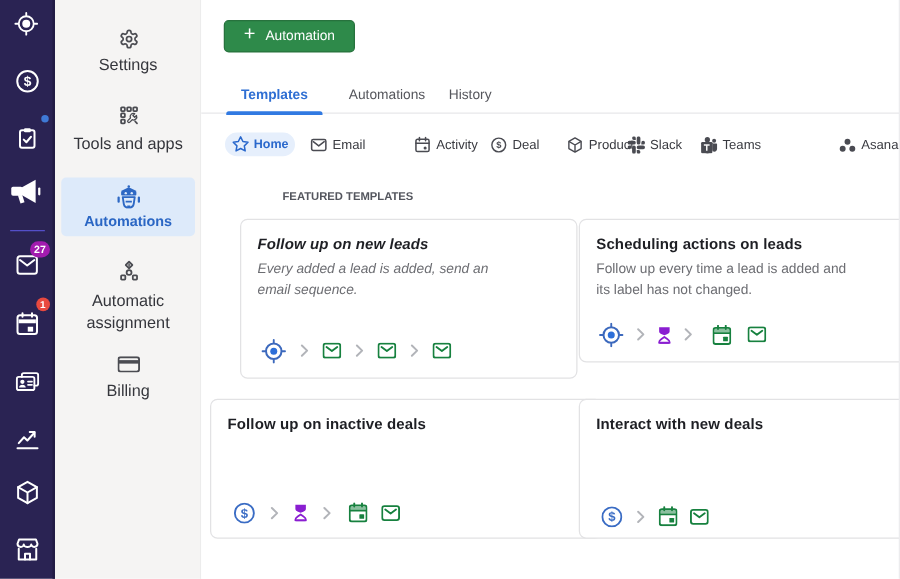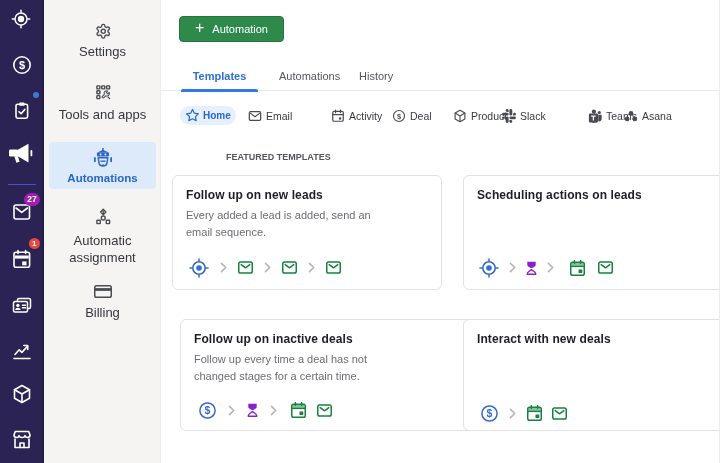--- a/index.html
+++ b/index.html
@@ -173,30 +173,30 @@
     </svg>Deal</div>
   <div class="chip" style="left:453px">
     <svg width="14" height="14" viewBox="0 0 16 16" fill="none" stroke="#4a4b52" stroke-width="1.3" stroke-linejoin="round">
       <path d="M8 1.5l5.6 3.2v6.6L8 14.5l-5.6-3.2V4.7z"></path>
       <path d="M2.4 4.7L8 8l5.6-3.3M8 8v6.5"></path>
     </svg>Product</div>
   <div class="chip" style="left:502px">
     <svg width="14" height="14" viewBox="0 0 24 24" fill="#4a4b52">
       <path d="M5.042 15.165a2.528 2.528 0 0 1-2.52 2.523A2.528 2.528 0 0 1 0 15.165a2.527 2.527 0 0 1 2.522-2.52h2.52v2.52zM6.313 15.165a2.527 2.527 0 0 1 2.521-2.52 2.527 2.527 0 0 1 2.521 2.52v6.313A2.528 2.528 0 0 1 8.834 24a2.528 2.528 0 0 1-2.521-2.522v-6.313zM8.834 5.042a2.528 2.528 0 0 1-2.521-2.52A2.528 2.528 0 0 1 8.834 0a2.528 2.528 0 0 1 2.521 2.522v2.52H8.834zM8.834 6.313a2.528 2.528 0 0 1 2.521 2.521 2.528 2.528 0 0 1-2.521 2.521H2.522A2.528 2.528 0 0 1 0 8.834a2.528 2.528 0 0 1 2.522-2.521h6.312zM18.956 8.834a2.528 2.528 0 0 1 2.522-2.521A2.528 2.528 0 0 1 24 8.834a2.528 2.528 0 0 1-2.522 2.521h-2.522V8.834zM17.688 8.834a2.528 2.528 0 0 1-2.523 2.521 2.527 2.527 0 0 1-2.52-2.521V2.522A2.527 2.527 0 0 1 15.165 0a2.528 2.528 0 0 1 2.523 2.522v6.312zM15.165 18.956a2.528 2.528 0 0 1 2.523 2.522A2.528 2.528 0 0 1 15.165 24a2.527 2.527 0 0 1-2.52-2.522v-2.522h2.52zM15.165 17.688a2.527 2.527 0 0 1-2.52-2.523 2.526 2.526 0 0 1 2.52-2.52h6.313A2.527 2.527 0 0 1 24 15.165a2.528 2.528 0 0 1-2.522 2.523h-6.313z"></path>
     </svg>Slack</div>
-  <div class="chip" style="left:588px">
+  <div class="chip" style="left:560px">
     <svg width="14" height="14" viewBox="0 0 14 14" fill="#4a4b52">
       <circle cx="11.3" cy="3.5" r="1.6"></circle>
       <path d="M10.4 5.7h2.5c.45 0 .8.35.8.8v3c0 1.7-.9 2.8-2.3 2.9-.5 0-.9-.15-1.2-.4z"></path>
       <circle cx="5.9" cy="2.7" r="2.1"></circle>
       <path d="M1.6 5.2h8.6v5c0 2-1.7 3.5-4.3 3.5S1.6 12.2 1.6 10.2z"></path>
       <rect x="0.9" y="4.6" width="9" height="9" rx="1"></rect>
       <path d="M3.1 7h4.6M5.4 7v4.6" stroke="#f7f7f7" stroke-width="1.25" fill="none"></path>
     </svg>Teams</div>
-  <div class="chip" style="left:624px">
+  <div class="chip" style="left:671px">
     <svg width="14" height="14" viewBox="0 0 16 16" fill="#4a4b52">
       <circle cx="8" cy="5" r="2.7"></circle>
       <circle cx="3.6" cy="11.4" r="2.7"></circle>
       <circle cx="12.4" cy="11.4" r="2.7"></circle>
     </svg>Asana</div>
 
 <div id="feat">FEATURED TEMPLATES</div>
 
 <svg width="0" height="0" style="position:absolute">
   <defs>
@@ -224,21 +224,21 @@
     <g id="i-deal">
       <circle cx="8.5" cy="8.5" r="7.6" fill="none" stroke-width="1.5"></circle>
       <text x="8.5" y="12.2" stroke="none" font-size="10.5" font-weight="bold" text-anchor="middle" font-family="Liberation Sans">$</text>
     </g>
     <g id="i-chev">
       <path d="M3.5 2.4l4.2 4.1-4.2 4.1" fill="none" stroke-width="1.6" stroke-linecap="round" stroke-linejoin="round"></path>
     </g>
   </defs>
 </svg>
 
-<div class="card c1" style="left:172px; top:175px; width:270px; height:115px;">
+<div class="card c1" style="left:192px; top:175px; width:270px; height:128px;font-style:italic;">
   <h3>Follow up on new leads</h3>
   <p>Every added a lead is added, send an email sequence.</p>
   <div class="icons" style="left:16px">
     <svg width="20" height="20" viewBox="0 0 20 20" fill="#2d6fd9" stroke="#3c69bd">
         <use href="#i-target"></use>
       </svg>
     <svg class="sep" width="11" height="13" viewBox="0 0 11 13" stroke="#b2b4b9">
         <use href="#i-chev"></use>
       </svg>
     <svg width="15" height="13" viewBox="0 0 15 13" stroke="#17813f">
@@ -254,20 +254,21 @@
         <use href="#i-chev"></use>
       </svg>
     <svg width="15" height="13" viewBox="0 0 15 13" stroke="#17813f">
         <use href="#i-env"></use>
       </svg>
   </div>
 </div>
 
 <div class="card c2" style="left:463px; top:175px; width:270px; height:115px;">
   <h3>Scheduling actions on leads</h3>
+  <p>Follow up every time a lead is added and its label has not changed.</p>
   <div class="icons" style="left:15px">
     <svg width="20" height="20" viewBox="0 0 20 20" fill="#2d6fd9" stroke="#3c69bd">
         <use href="#i-target"></use>
       </svg>
     <svg class="sep" width="11" height="13" viewBox="0 0 11 13" stroke="#b2b4b9">
         <use href="#i-chev"></use>
       </svg>
     <svg width="11" height="14" viewBox="0 0 11 14" fill="#8a1ed1" stroke="#8a1ed1">
         <use href="#i-hour"></use>
       </svg>
@@ -276,23 +277,22 @@
       </svg>
     <svg style="margin-left:6px" width="15" height="16" viewBox="0 0 15 16" fill="#17813f" stroke="#17813f">
         <use href="#i-cal"></use>
       </svg>
     <svg style="margin-left:13px" width="15" height="13" viewBox="0 0 15 13" stroke="#17813f">
         <use href="#i-env"></use>
       </svg>
   </div>
 </div>
 
-<div class="card" style="left:180px; top:319px; width:314px; height:112px;">
+<div class="card" style="left:168px; top:319px; width:314px; height:112px;">
   <h3>Follow up on inactive deals</h3>
-  <p>Follow up every time a deal has not changed stages for a certain time.</p>
   <div class="icons" style="left:16px">
     <svg style="margin-left:1.5px" width="17" height="17" viewBox="0 0 17 17" fill="#3a6cc4" stroke="#3a6cc4">
         <use href="#i-deal"></use>
       </svg>
     <svg class="sep" width="11" height="13" viewBox="0 0 11 13" stroke="#b2b4b9">
         <use href="#i-chev"></use>
       </svg>
     <svg width="11" height="14" viewBox="0 0 11 14" fill="#8a1ed1" stroke="#8a1ed1">
         <use href="#i-hour"></use>
       </svg>

